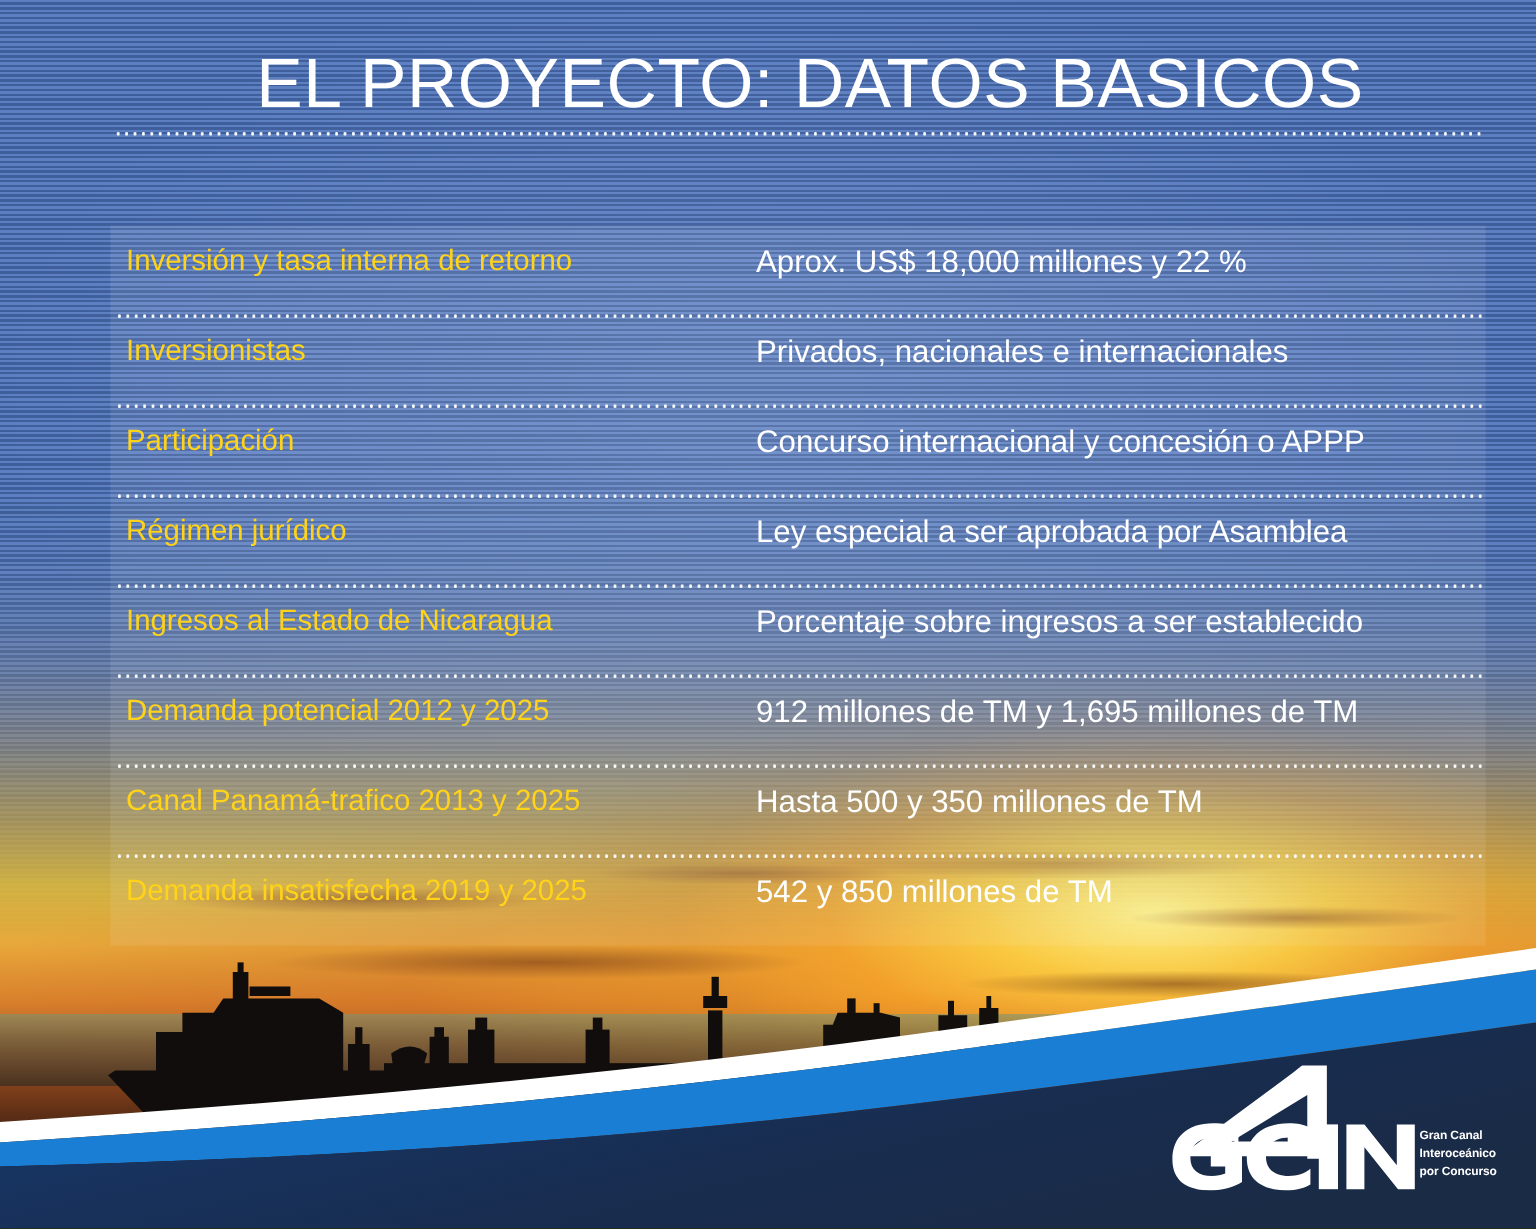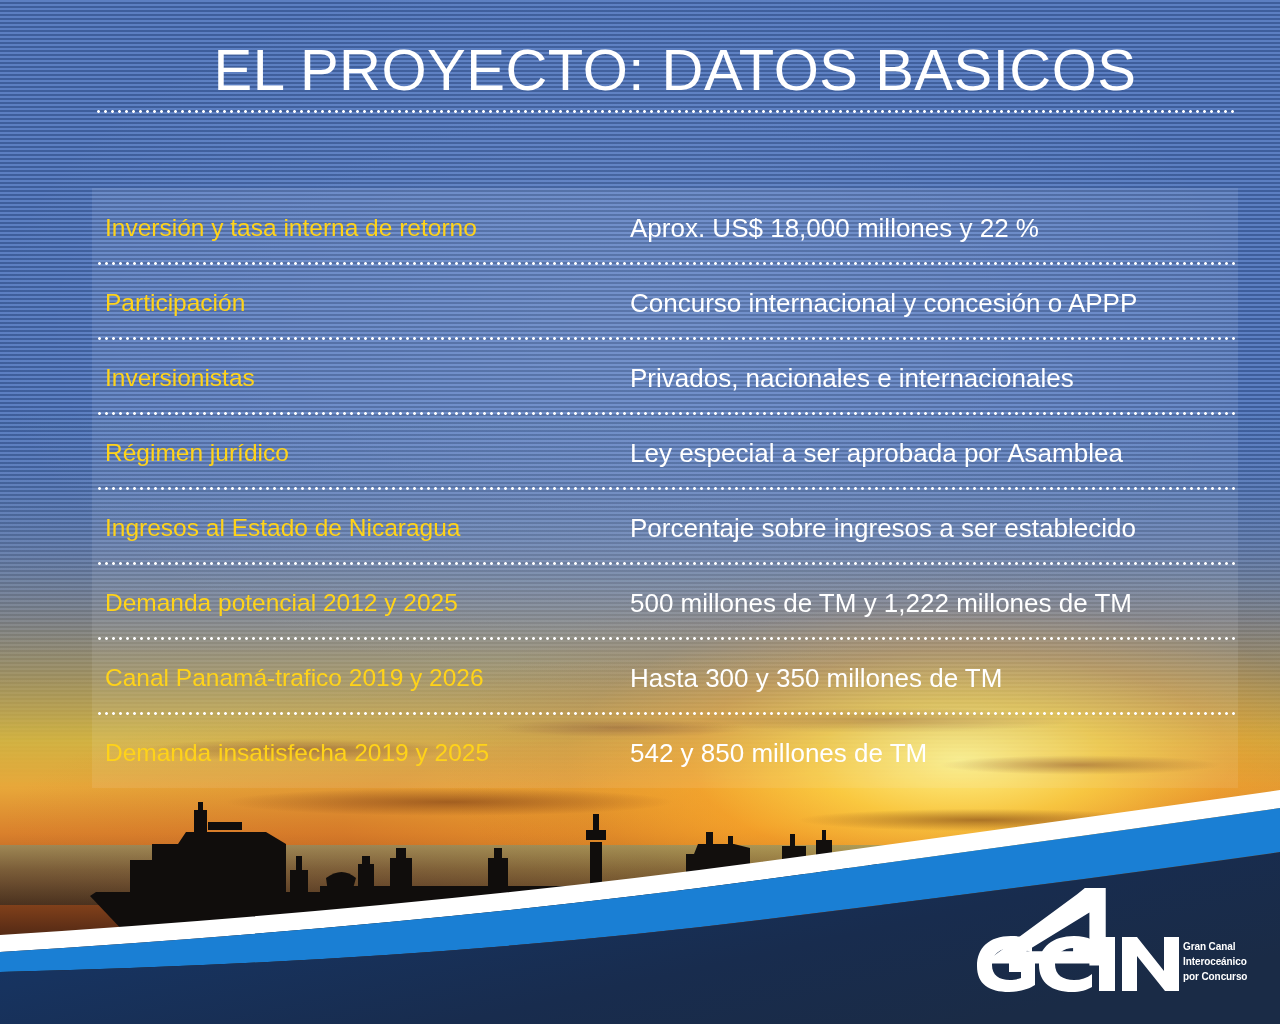--- a/index.html
+++ b/index.html
@@ -132,21 +132,21 @@
     position: absolute;
     left: 92px; top: 190px;
     width: 1146px;
   }
   .row {
     position: relative;
     height: 75px;
   }
   .row .cells {
     position: absolute;
-    left: 0; top: 0; right: 0; height: 75px; text-align: right;
+    left: 0; top: 0; right: 0; height: 56px; text-align: right;
   }
   .label {
     position: absolute;
     left: 13px;
     top: 50%;
     transform: translateY(-50%);
     color: #ffd319;
     font-size: 24.5px;
     white-space: nowrap;
   }
@@ -251,62 +251,62 @@
     <div class="row">
       <div class="cells">
         <div class="label">Inversión y tasa interna de retorno</div>
         <div class="value">Aprox. US$ 18,000 millones y 22 %</div>
       </div>
       <div class="sep"></div>
     </div>
 
     <div class="row">
       <div class="cells">
+        <div class="label">Inversionistas</div>
+        <div class="value">Privados, nacionales e internacionales</div>
+      </div>
+      <div class="sep"></div>
+    </div>
+
+    <div class="row">
+      <div class="cells">
         <div class="label">Participación</div>
         <div class="value">Concurso internacional y concesión o APPP</div>
       </div>
       <div class="sep"></div>
     </div>
 
     <div class="row">
       <div class="cells">
-        <div class="label">Inversionistas</div>
-        <div class="value">Privados, nacionales e internacionales</div>
-      </div>
-      <div class="sep"></div>
-    </div>
-
-    <div class="row">
-      <div class="cells">
         <div class="label">Régimen jurídico</div>
         <div class="value">Ley especial a ser aprobada por Asamblea</div>
       </div>
       <div class="sep"></div>
     </div>
 
     <div class="row">
       <div class="cells">
         <div class="label">Ingresos al Estado de Nicaragua</div>
         <div class="value">Porcentaje sobre ingresos a ser establecido</div>
       </div>
       <div class="sep"></div>
     </div>
 
     <div class="row">
       <div class="cells">
         <div class="label">Demanda potencial 2012 y 2025</div>
-        <div class="value">500 millones de TM y 1,222 millones de TM</div>
-      </div>
-      <div class="sep"></div>
-    </div>
-
-    <div class="row">
-      <div class="cells">
-        <div class="label">Canal Panamá-trafico 2019 y 2026</div>
-        <div class="value">Hasta 300 y 350 millones de TM</div>
+        <div class="value">912 millones de TM y 1,695 millones de TM</div>
+      </div>
+      <div class="sep"></div>
+    </div>
+
+    <div class="row">
+      <div class="cells">
+        <div class="label">Canal Panamá-trafico 2013 y 2025</div>
+        <div class="value">Hasta 500 y 350 millones de TM</div>
       </div>
       <div class="sep"></div>
     </div>
 
     <div class="row">
       <div class="cells">
         <div class="label">Demanda insatisfecha 2019 y 2025</div>
         <div class="value">542 y 850 millones de TM</div>
       </div>
 

